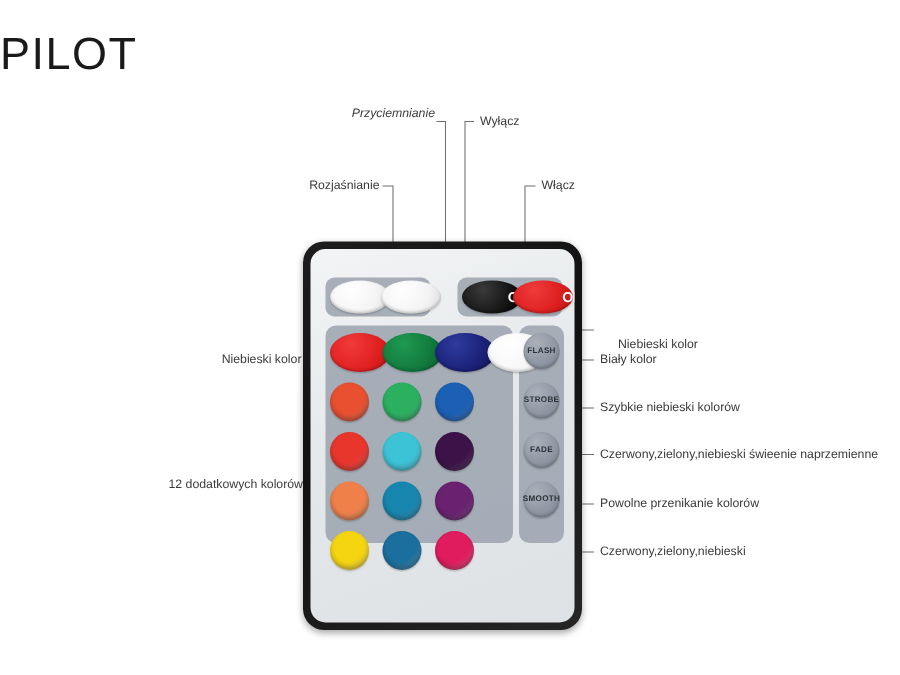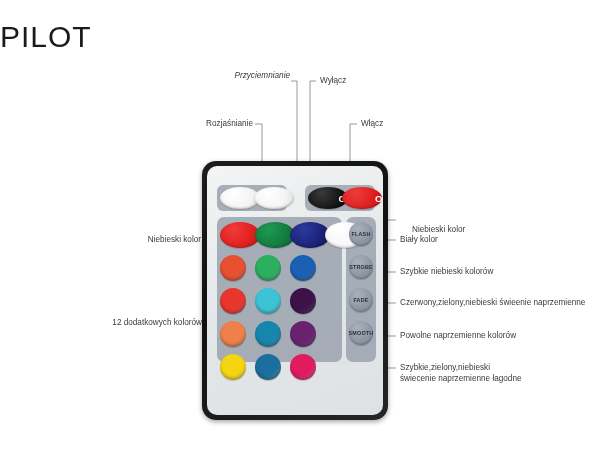--- a/index.html
+++ b/index.html
@@ -195,25 +195,24 @@
   <div class="anno" style="left:400px; top:224px;margin-left:12px;">Niebieski kolor</div>
 
   <div class="anno" style="left:400px; top:234px;">Biały kolor</div>
 
   <div class="anno right-align" style="left:90px; top:287px; width:112px;margin-top:30px;">12 dodatkowych kolorów</div>
 
   <div class="anno" style="left:400px; top:266px;">Szybkie niebieski kolorów</div>
 
   <div class="anno" style="left:400px; top:297px;">Czerwony,zielony,niebieski świeenie naprzemienne</div>
 
-  <div class="anno" style="left:400px; top:330px;">Powolne naprzemienne kolorów</div>
+  <div class="anno" style="left:400px; top:330px;">Powolne przenikanie kolorów</div>
 
   <div class="anno" style="left:400px; top:362px;">
-    <span>Szybkie,zielony,niebieski</span><br>
-    <span>świecenie naprzemienne łagodne</span>
+    <span>Czerwony,zielony,niebieski</span><br>
   </div>
 
   <div class="remote">
     <div class="remote-face">
 
       <div class="tray tray-top"></div>
       <div class="tray tray-onoff"></div>
       <div class="tray tray-main"></div>
       <div class="tray tray-fx"></div>
 

